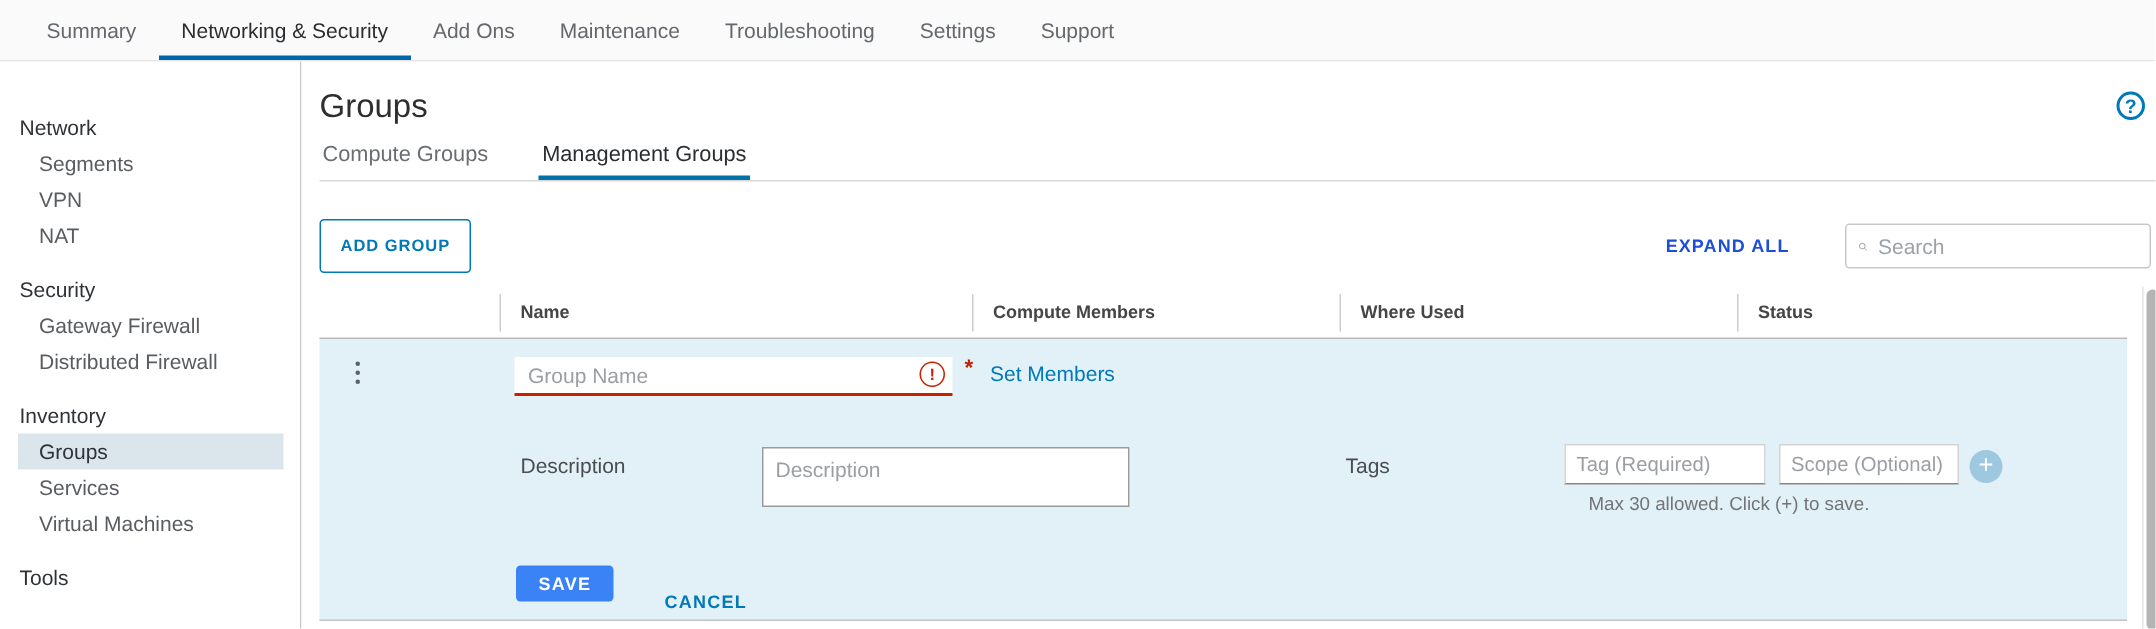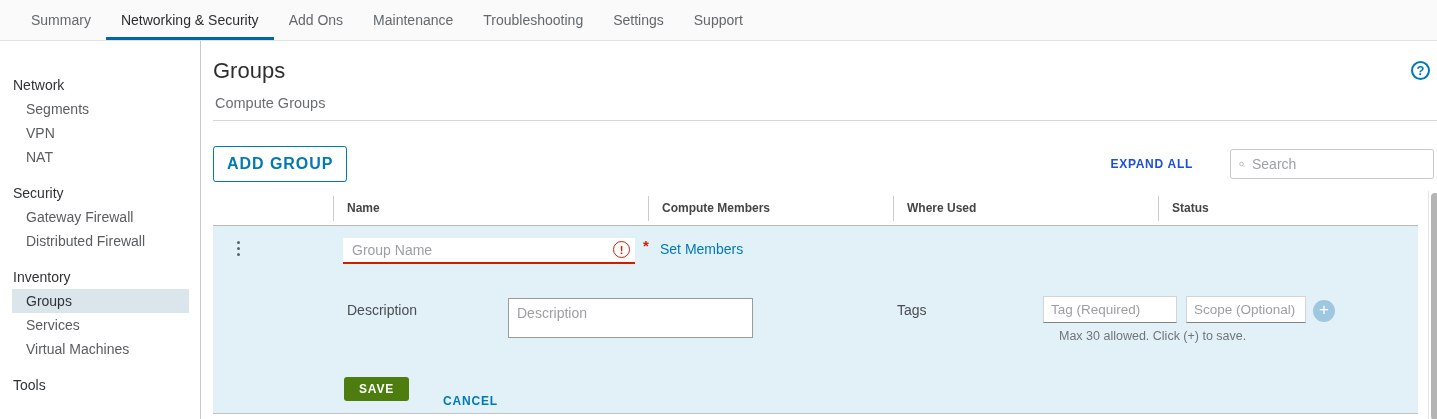--- a/index.html
+++ b/index.html
@@ -31,21 +31,21 @@
     border: 2px solid #0079b8; border-radius: 50%; color: #0079b8; font-size: 13px; font-weight: bold;
     display: flex; align-items: center; justify-content: center; cursor: pointer; }
 
   .tabs { display: flex; margin-top: 10px; border-bottom: 1px solid #d8d8d8; height: 26px; }
   .tab { font-size: 14.5px; color: #6a6e72; margin-right: 32px; padding: 0 2px;
     border-bottom: 3px solid transparent; cursor: pointer; }
   .tab.active { color: #2b2e31; font-weight: 500; border-bottom: 3px solid #0072a8; }
 
   .toolbar { display: flex; align-items: center; margin-top: 28px; height: 30px; padding-right: 7px; }
   .btn-outline { height: 36px; padding: 0 13px; border: 1px solid #0079b8; border-radius: 3px;
-    background: transparent; color: #0079b8; font-size: 16px; font-weight: 600; letter-spacing: .06em;
+    background: transparent; color: #0079b8; font-size: 11px; font-weight: 600; letter-spacing: .06em;
     font-family: "Liberation Sans", sans-serif; cursor: pointer; text-align: right; }
   .expand-all { margin-left: auto; color: #1d4ed8; font-size: 12px; font-weight: 600;
     letter-spacing: .06em; cursor: pointer; }
   .searchbox { margin-left: 37px; width: 204px; height: 30px; border: 1px solid #c6c9cb; border-radius: 3px;
     background: #fff; display: flex; align-items: center; padding-left: 8px; }
   .searchbox input { border: none; outline: none; flex: 1; margin-left: 7px; font-size: 14px;
     color: #444; background: transparent; font-family: "Liberation Sans", sans-serif; }
   .searchbox input::placeholder { color: #9da2a6; }
 
   
@@ -90,21 +90,21 @@
   .tag-input::placeholder { color: #9b9fa3; }
   .tag-key { left: 830px; width: 134px; }
   .tag-scope { left: 973px; width: 120px; }
   .plus-btn { position: absolute; left: 1100px; top: 74px; width: 22px; height: 22px; border-radius: 50%;
     background: #9ec7e0; color: #fff; border: none; font-size: 17px; line-height: 20px; font-weight: 400;
     display: flex; align-items: center; justify-content: center; cursor: pointer; padding-bottom: 2px;
     font-family: "Liberation Sans", sans-serif; }
   .tags-help { position: absolute; left: 846px; top: 103px; font-size: 12.5px; color: #727578; }
 
   .save-btn { position: absolute; left: 131px; top: 151px; height: 24px; padding: 0 15px;
-    background: #4d7c0f; border: none; border-radius: 3px; color: #fff; font-size: 12px; font-weight: 600;
+    background: #3b82f6; border: none; border-radius: 3px; color: #fff; font-size: 12px; font-weight: 600;
     letter-spacing: .07em; cursor: pointer; font-family: "Liberation Sans", sans-serif; }
   .cancel-link { position: absolute; left: 230px; top: 168px; color: #0079b8; font-size: 12px;
     font-weight: 600; letter-spacing: .07em; cursor: pointer; }
 
   .v-scrollbar { width: 13px; flex: none; display: flex; justify-content: center; padding-top: 2px;
     background: #fff; border-left: 1px solid #e4e4e4; margin-left: 10px; }
   .v-thumb { width: 8px; height: 100%; border-radius: 4px; background: #b4b4b4; cursor: pointer; }
 </style>
 </head>
 <body>
@@ -135,20 +135,21 @@
     <div class="side-item side-sub">Virtual Machines</div>
     <div class="side-item side-header gap">Tools</div>
   </aside>
 
   <main class="main">
     <h1 class="page-title">Groups</h1>
     <span class="help-icon">?</span>
 
     <div class="tabs">
       <div class="tab">Compute Groups</div>
+      <div class="tab active">Management Groups</div>
     </div>
 
     <div class="toolbar">
       <button class="btn-outline">ADD GROUP</button>
       <span class="expand-all">EXPAND ALL</span>
       <div class="searchbox">
         <svg width="15" height="15" viewBox="0 0 16 16">
           <circle cx="6.8" cy="6.8" r="5" fill="none" stroke="#8f9499" stroke-width="1.5"></circle>
           <line x1="10.6" y1="10.6" x2="14.6" y2="14.6" stroke="#8f9499" stroke-width="1.5"></line>
         </svg>

